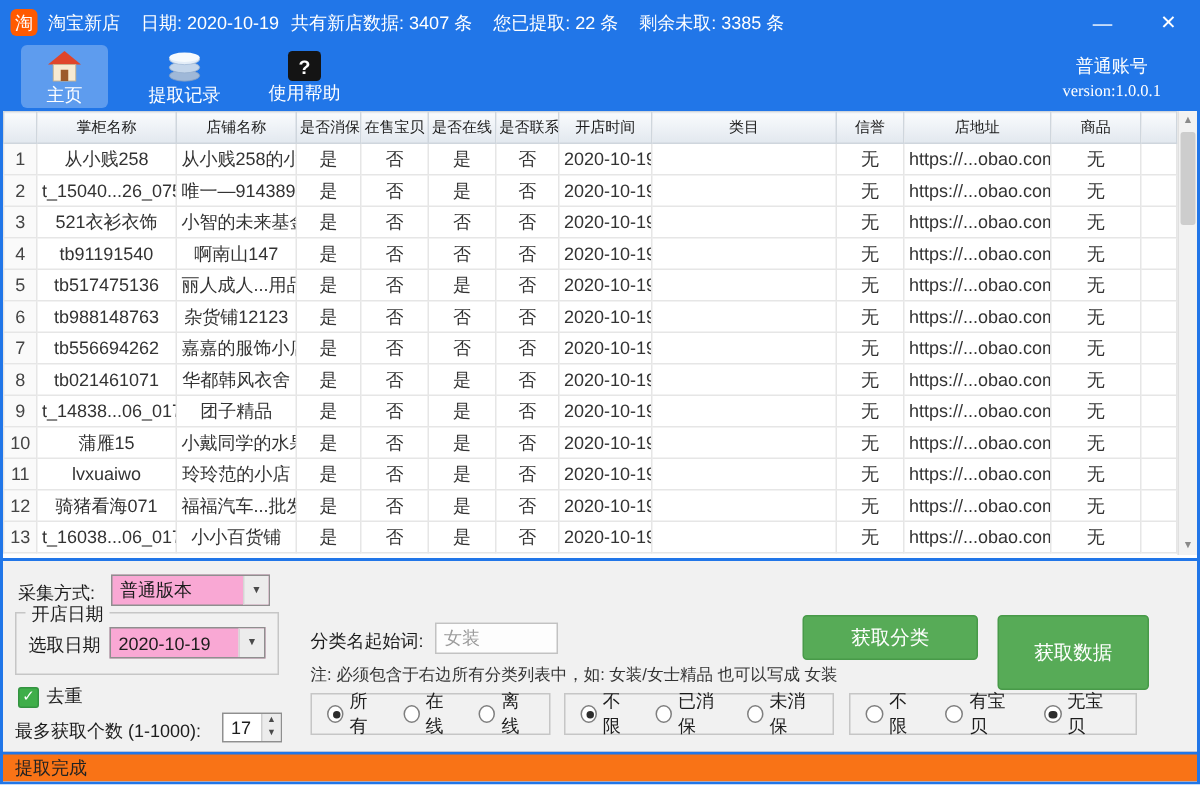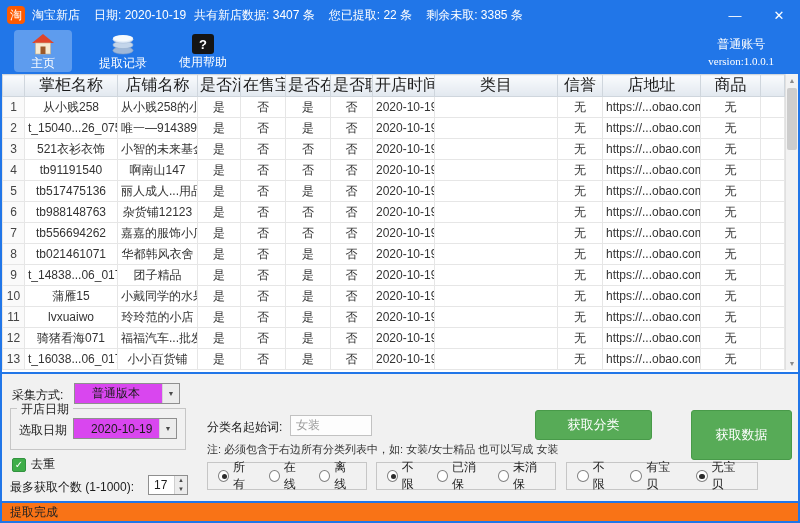--- a/index.html
+++ b/index.html
@@ -21,33 +21,33 @@
   .tool-btn.active { background:rgba(255,255,255,.28); }
   .tool-label { font-size:12px; color:#fff; line-height:1; }
   .help-icon { width:22px; height:20px; background:#141414; color:#fff; border-radius:3px; display:flex; align-items:center; justify-content:center; font-weight:bold; font-size:13px; }
   .toolbar-right { margin-left:auto; text-align:center; padding-top:5px; padding-right:14px; line-height:1.5; }
   .acct { font-size:12px;text-align:center; }
   .version { font-size:11px;font-family:Liberation Serif, serif; }
 
   
   .table-area { height:300px; border-bottom:2px solid #2176e8; position:relative; overflow:hidden; background:#fff; flex:0 0 auto; }
   table { border-collapse:collapse; table-layout:fixed; width:783px; }
-  th { background:linear-gradient(#f9fbfd,#e2e8ef); border:1px solid #cfd6dd; font-weight:normal; height:21px; font-size:16px; color:#1b1b1b; padding:0 2px; overflow:hidden; white-space:nowrap; }
+  th { background:linear-gradient(#f9fbfd,#e2e8ef); border:1px solid #cfd6dd; font-weight:normal; height:21px; font-size:10px; color:#1b1b1b; padding:0 2px; overflow:hidden; white-space:nowrap; }
   td { border:1px solid #e6e6e6; height:21px; text-align:center; font-size:12px; color:#333; padding:0 3px; overflow:hidden; white-space:nowrap; }
   td:first-child { background:#fafafa; color:#444; }
   .scrollbar { position:absolute; right:0; top:0; bottom:2px; width:13px; background:#f2f2f2; border-left:1px solid #e0e0e0; }
   .sb-arrow { height:13px; text-align:center; font-size:7px; color:#8a8a8a; line-height:13px; cursor:pointer; }
   .sb-down { position:absolute; bottom:0; left:0; right:0; }
   .sb-thumb { position:absolute; top:14px; left:1px; width:10px; height:62px; background:#cdcdcd; border-radius:2px; cursor:pointer; }
 
   
   .bottom-panel { height:127px; background:#f1f1f1; position:relative; flex:0 0 auto; color:#1c1c1c; }
   .abs { position:absolute; }
   .plabel { font-size:12px; white-space:nowrap; }
-  .combo { background:#d946ef; border:1px solid #8f8f8f; height:21px; display:flex; align-items:center; padding-left:17px; cursor:pointer; font-size:12px; }
+  .combo { background:#f9a8d4; border:1px solid #8f8f8f; height:21px; display:flex; align-items:center; padding-left:5px; cursor:pointer; font-size:12px; }
   .combo-arrow { margin-left:auto; width:17px; height:100%; display:flex; align-items:center; justify-content:center; color:#4a4a4a; font-size:7px; background:#ececec; border-left:1px solid #d5d5d5; }
   .groupbox { border:1px solid #c6c6c6; position:absolute; }
   .gb-label { position:absolute; top:-8px; left:6px; background:#f1f1f1; padding:0 4px; font-size:12px; }
   .checkbox { width:14px; height:14px; background:#3fae49; border:1px solid #339340; border-radius:2px; display:inline-flex; align-items:center; justify-content:center; color:#fff; font-size:10px; vertical-align:middle; cursor:pointer; }
   .cb-row { display:flex; align-items:center; gap:5px; cursor:pointer; }
   .spinner { width:40px; height:20px; border:1px solid #8f8f8f; background:#fff; display:flex; }
   .spin-val { flex:1; display:flex; align-items:center; padding-left:5px; font-size:12px; }
   .spin-arrows { width:13px; border-left:1px solid #cfcfcf; display:flex; flex-direction:column; background:#ececec; }
   .spin-arrows span { flex:1; font-size:6px; line-height:9px; text-align:center; color:#4a4a4a; cursor:pointer; }
   .textbox { background:#fdfdfd; border:1px solid #c2c2c2; height:21px; display:flex; align-items:center; padding-left:5px; color:#9b9b9b; font-size:12px; }
@@ -423,20 +423,20 @@
         <span class="radio"></span>
         <span>有宝贝</span>
       </label>
       <label class="radio-opt">
         <span class="radio checked"></span>
         <span>无宝贝</span>
       </label>
     </div>
 
     <div class="green-btn" style="left:533px; top:36px; width:117px; height:30px;font-family:Liberation Mono, monospace;">获取分类</div>
-    <div class="green-btn" style="left:689px; top:36px; width:101px; height:50px;">获取数据</div>
+    <div class="green-btn" style="left:663px; top:36px; width:101px; height:50px;">获取数据</div>
   </div>
 
   <div class="statusbar">
     <span>提取完成</span>
   </div>
 
 </div>
 
 </body></html>

